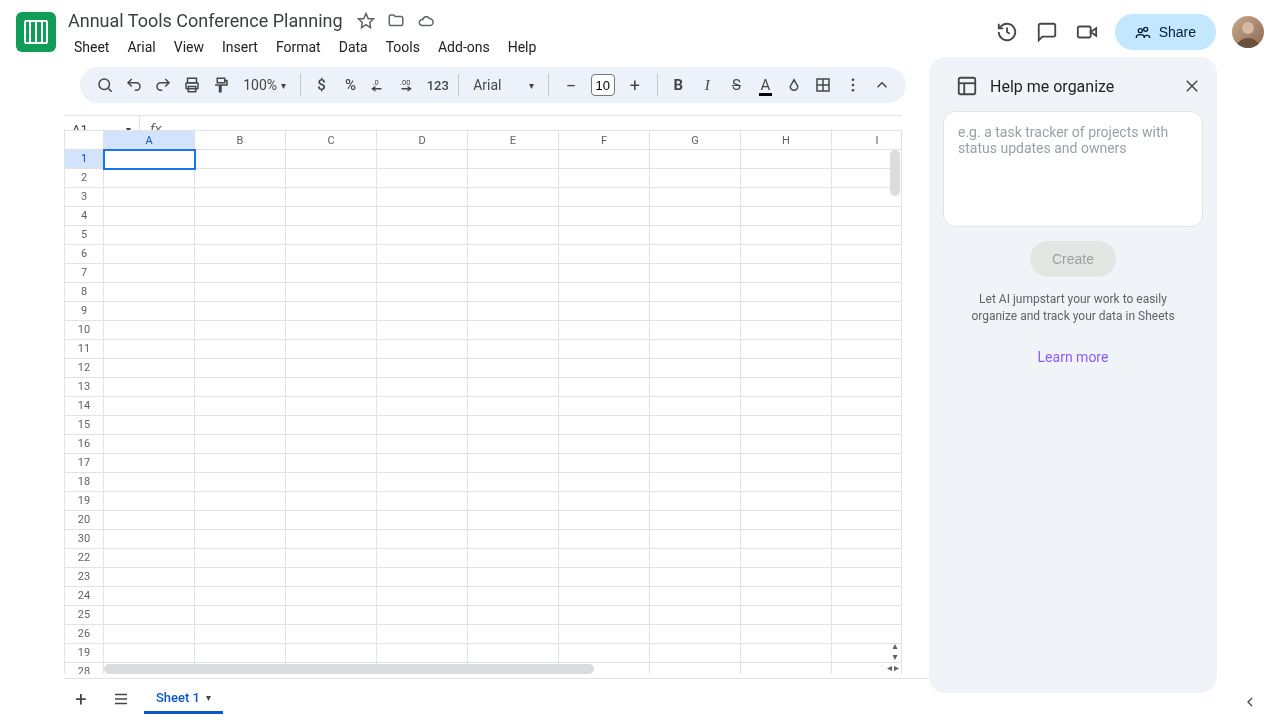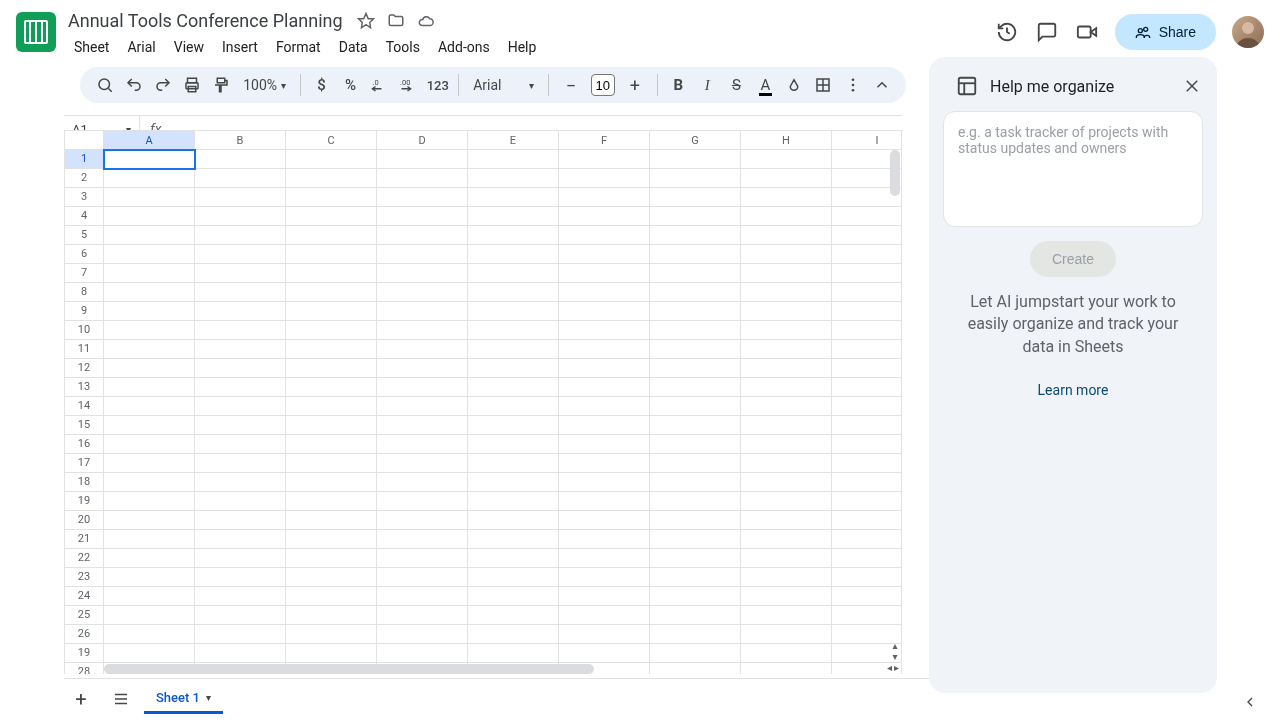--- a/index.html
+++ b/index.html
@@ -330,31 +330,31 @@
     background:#e4e6e4;
     color:#9aa0a6;
     border:none;
     border-radius:20px;
     padding: 10px 22px;
     font-size:14px;
     cursor:default;
   }
   .sp-desc {
     text-align:center;
-    font-size:16px;
+    font-size:12px;
     color:#5f6368;
     padding: 14px 26px 0 26px;
     line-height:1.4;
   }
   .sp-learn {
     text-align:center;
     margin-top:22px;
   }
   .sp-learn a {
-    color:#0c4a6e;
+    color:#8b5cf6;
     text-decoration:none;
     font-size:14px;
     cursor:pointer;
   }
 
   
   .collapse-chevron {
     position:absolute;
     right: 22px;
     bottom: 10px;
@@ -793,21 +793,21 @@
         <div class="cell"></div>
         <div class="cell"></div>
         <div class="cell"></div>
         <div class="cell"></div>
         <div class="cell"></div>
         <div class="cell"></div>
         <div class="cell"></div>
         <div class="cell"></div>
       </div>
       <div class="row">
-        <div class="row-h">21</div>
+        <div class="row-h">30</div>
         <div class="cell"></div>
         <div class="cell"></div>
         <div class="cell"></div>
         <div class="cell"></div>
         <div class="cell"></div>
         <div class="cell"></div>
         <div class="cell"></div>
         <div class="cell"></div>
         <div class="cell"></div>
       </div>

